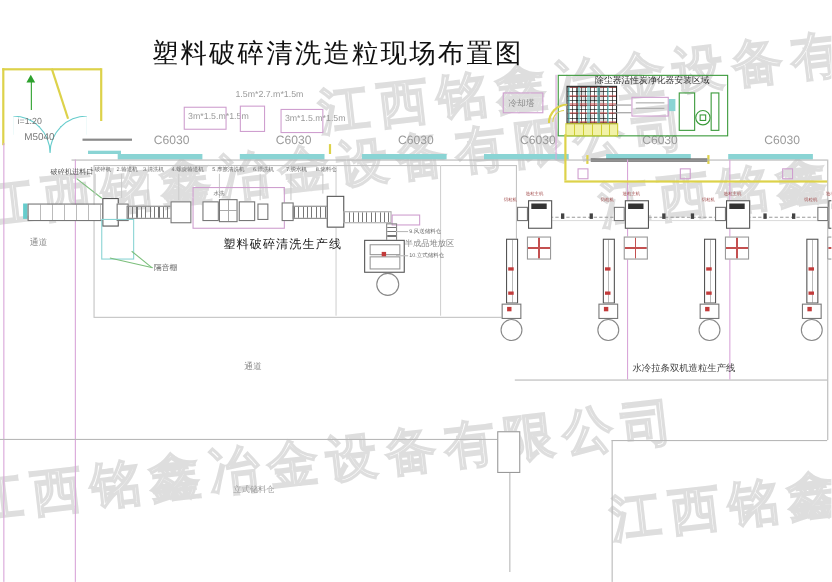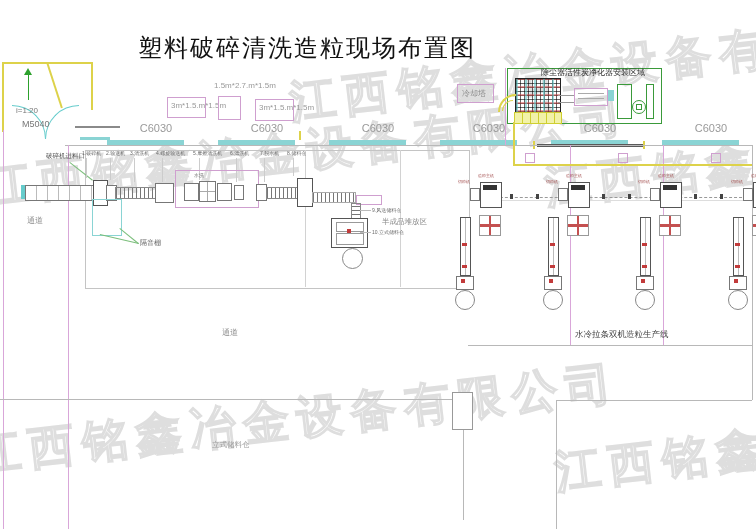--- a/index.html
+++ b/index.html
@@ -199,21 +199,22 @@
   <div class="machine" style="left:331px;top:218px;width:35px;height:28px;border-color:#555;">
     <div class="abs" style="left:4px;top:3px;width:26px;height:8px;border:1px solid #999;"></div>
     <div class="abs" style="left:4px;top:14px;width:26px;height:10px;border:1px solid #999;"></div>
     <div class="abs" style="left:15px;top:10px;width:4px;height:4px;background:#c23b3b;"></div>
   </div>
   <div class="abs" style="left:342px;top:248px;width:19px;height:19px;border:1px solid #888;border-radius:50%;"></div>
   <div class="gleader" style="left:360px;top:210px;width:11px;"></div>
   <div class="tinytxt" style="left:372px;top:207px;">9.风送储料仓</div>
   <div class="gleader" style="left:360px;top:232px;width:11px;"></div>
   <div class="tinytxt" style="left:372px;top:229px;">10.立式储料仓</div>
-  <div class="areatxt" style="left:382px;top:217px;font-size:7.5px;">半成品堆放区</div>
+  <div class="linename" style="left:203px;top:214px;">塑料破碎清洗生产线</div>
+  <div class="areatxt" style="left:368px;top:217px;font-size:7.5px;">半成品堆放区</div>
 
   <div class="areatxt" style="left:27px;top:215px;">通道</div>
   <div class="abs" style="left:92px;top:199px;width:28px;height:35px;border:1.5px solid #8ad4d4;"></div>
   <div class="leader" style="left:100px;top:234px;width:40px;transform:rotate(13deg);"></div>
   <div class="leader" style="left:120px;top:228px;width:24px;transform:rotate(39deg);"></div>
   <div class="areatxt" style="left:140px;top:238px;font-size:7px;color:#666;">隔音棚</div>
 
   <div class="abs" style="left:470px;top:197px;width:282px;height:0;border-top:1px dashed #999;"></div>
   <div class="h" style="left:470px;top:200px;width:282px;background:#ddd;"></div>
   <div class="msq" style="left:525px;top:153px;"></div>

